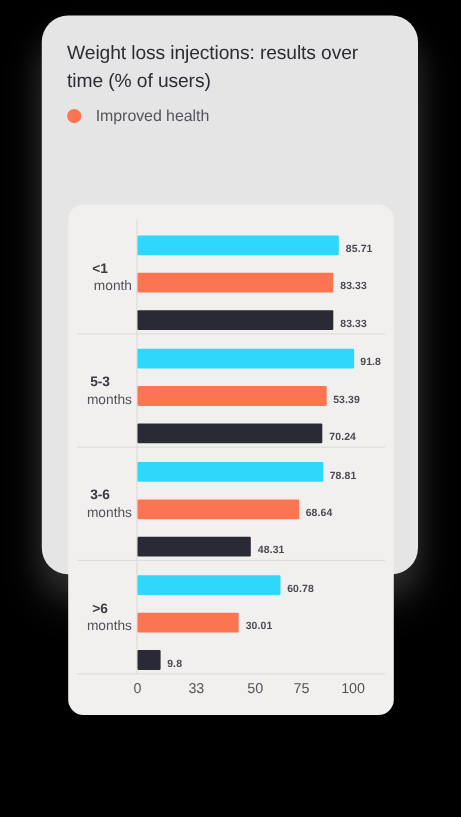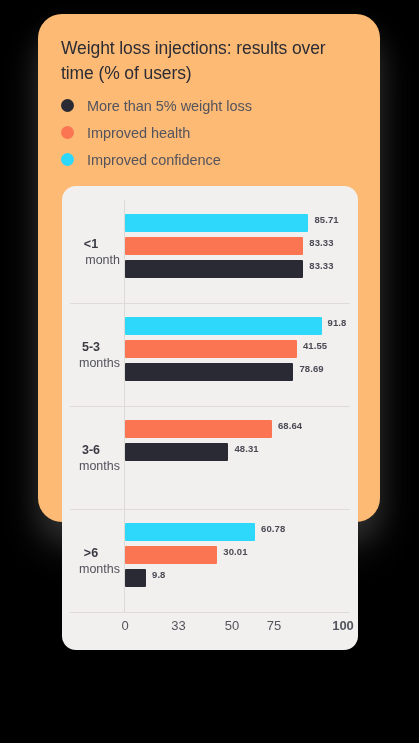--- a/index.html
+++ b/index.html
@@ -22,21 +22,21 @@
     background: #000000;
   }
 
   
   .card {
     position: absolute;
     left: 38px;
     top: 14px;
     width: 342px;
     height: 508px;
-    background: #fdba74;
+    background: #e5e5e5;
     border-radius: 24px;
     box-shadow: 0 16px 30px rgba(255,255,255,0.10),
                 0 26px 40px rgba(140,140,140,0.22);
     box-sizing: border-box;
   }
 
   
   .title {
     position: absolute;
     left: 23px;
@@ -142,23 +142,23 @@
     left: 63px;
     right: 0;
     top: 0;
     bottom: 0;
     padding-top: 14px;
     box-sizing: border-box;
   }
   .bar-row {
     position: relative;
     height: 18px;
-    margin-bottom: 5px;
+    margin-bottom: 16px;
     display: flex;
-    align-items: flex-start;
+    align-items: flex-end;
   }
   .bar {
     height: 18px;
     border-radius: 1px;
     flex: 0 0 auto;
   }
   .bar-value {
     font-size: 9.5px;
     color: #4a4a55;
     font-weight: bold;
@@ -196,30 +196,22 @@
 <body>
 
 <div id="page">
 
   <div class="card">
 
     <div class="title">Weight loss injections: results over time (% of users)</div>
 
     <div class="legend">
       <div class="legend-row">
-        <span class="legend-dot" style="background:#2a2a35"></span>
-        <span class="legend-label">More than 5% weight loss</span>
-      </div>
-      <div class="legend-row">
         <span class="legend-dot" style="background:#fb7552"></span>
         <span class="legend-label">Improved health</span>
-      </div>
-      <div class="legend-row">
-        <span class="legend-dot" style="background:#2ed8fb"></span>
-        <span class="legend-label">Improved confidence</span>
       </div>
     </div>
 
     <div class="panel">
       <div class="plot">
         <div class="axis-line"></div>
         <div class="groups" id="groups">
             <div class="group">
               <div class="group-sep"></div>
               <div class="group-label">
@@ -247,35 +239,39 @@
                 <span class="l1">5-3</span>
                 <span class="l2">months</span>
               </div>
               <div class="bars">
                 <div class="bar-row">
                   <div class="bar" style="background: rgb(46, 216, 251); width: 196.5px;"></div>
                   <span class="bar-value">91.8</span>
                 </div>
                 <div class="bar-row">
                   <div class="bar" style="background: rgb(251, 117, 82); width: 171.9px;"></div>
-                  <span class="bar-value">41.55</span>
+                  <span class="bar-value">53.39</span>
                 </div>
                 <div class="bar-row">
                   <div class="bar" style="background: rgb(42, 42, 53); width: 168.4px;"></div>
-                  <span class="bar-value">78.69</span>
+                  <span class="bar-value">70.24</span>
                 </div>
               </div>
             </div>
             <div class="group">
               <div class="group-sep"></div>
               <div class="group-label">
                 <span class="l1">3-6</span>
                 <span class="l2">months</span>
               </div>
               <div class="bars">
+                <div class="bar-row">
+                  <div class="bar" style="background: rgb(46, 216, 251); width: 168.7px;"></div>
+                  <span class="bar-value">78.81</span>
+                </div>
                 <div class="bar-row">
                   <div class="bar" style="background: rgb(251, 117, 82); width: 146.9px;"></div>
                   <span class="bar-value">68.64</span>
                 </div>
                 <div class="bar-row">
                   <div class="bar" style="background: rgb(42, 42, 53); width: 103.4px;"></div>
                   <span class="bar-value">48.31</span>
                 </div>
               </div>
             </div>
@@ -300,19 +296,19 @@
                 </div>
               </div>
             </div>
           </div>
         <div class="xaxis-line"></div>
         <div class="xticks" id="xticks">
             <div class="xtick" style="left: 0px;">0</div>
             <div class="xtick" style="left: 53.5px;">33</div>
             <div class="xtick" style="left: 107px;">50</div>
             <div class="xtick" style="left: 149px;">75</div>
-            <div class="xtick" style="left: 218px; font-weight: bold;">100</div>
+            <div class="xtick" style="left: 196px;">100</div>
           </div>
       </div>
     </div>
 
   </div>
 </div>
 
 </body></html>

